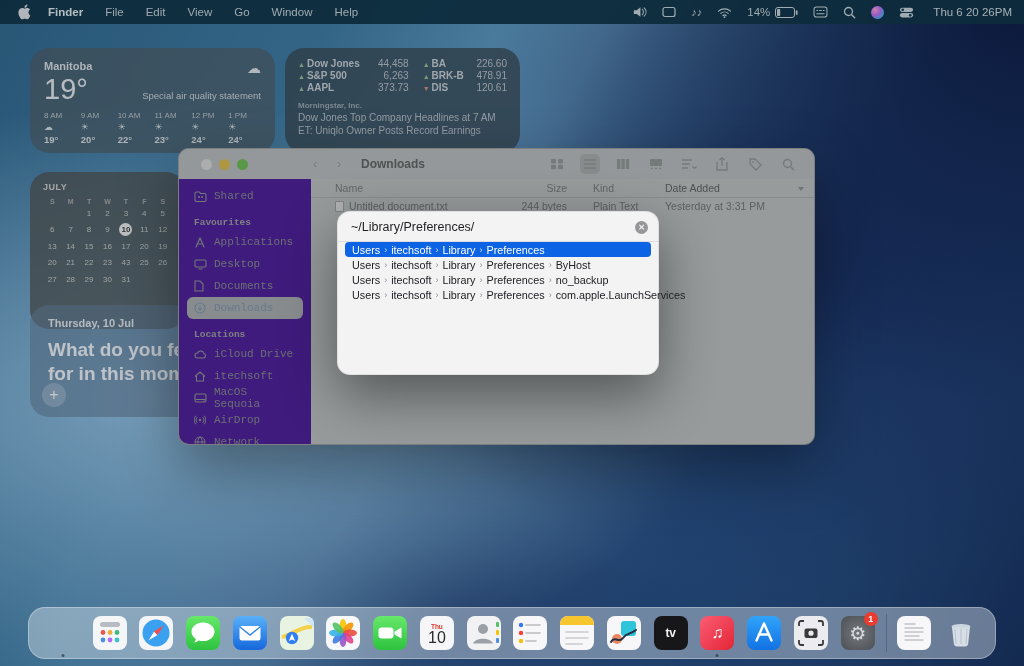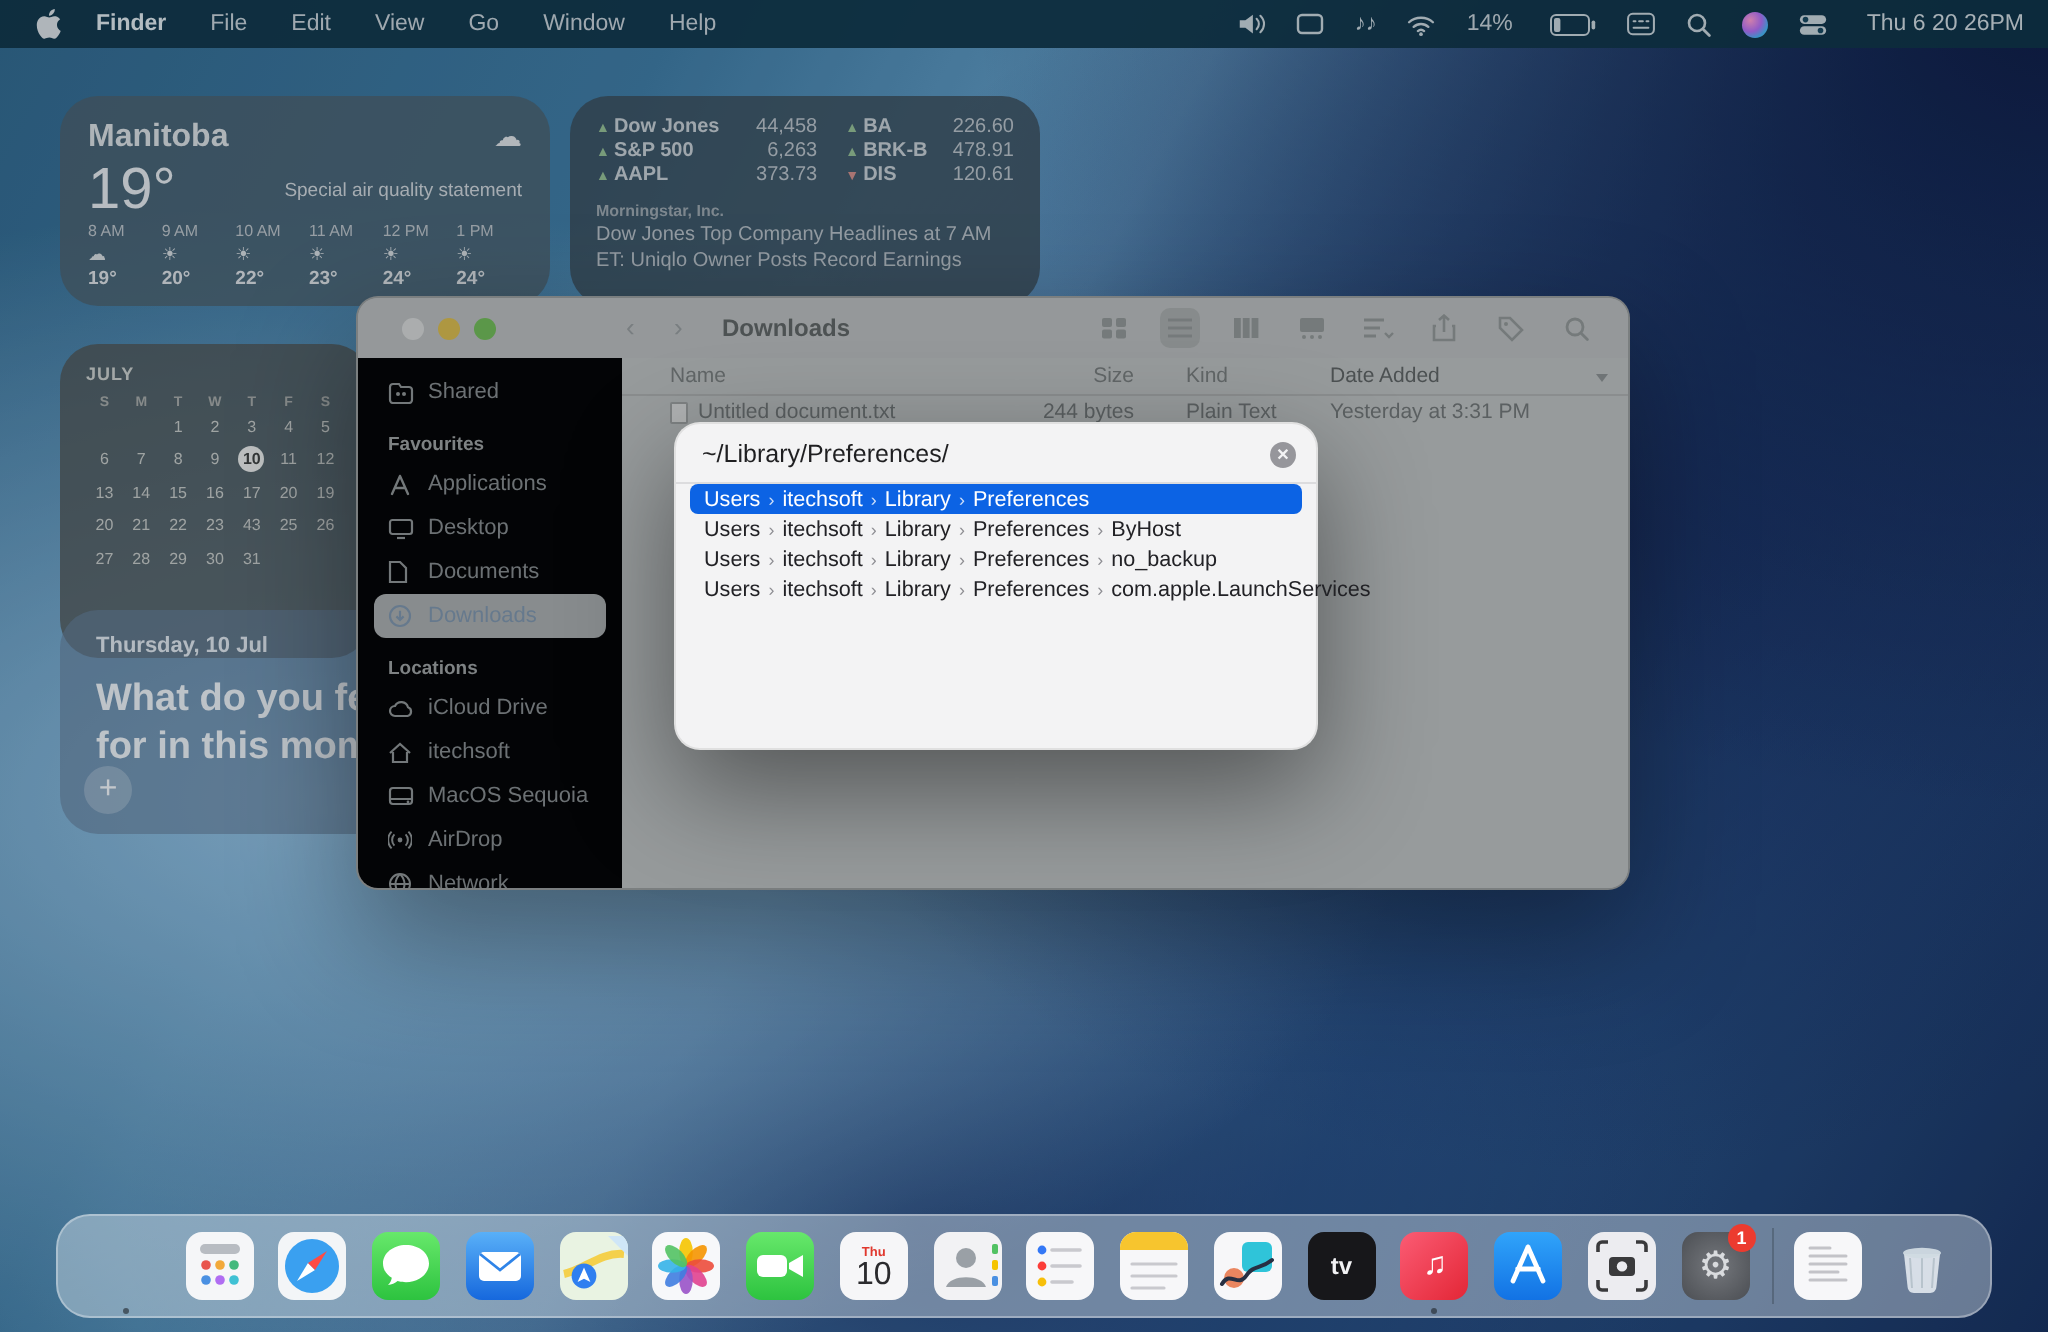--- a/index.html
+++ b/index.html
@@ -21,29 +21,29 @@
   
   .menubar { position:absolute; left:0; top:0; right:0; height:24px; z-index:10;
     background:rgba(13,50,68,.94); display:flex; align-items:center;
     color:#c3ced4; font-size:11.5px; padding:0 12px; }
   .menubar .apple { width:14px; height:16px; margin:0 16px 0 6px; display:flex; align-items:center; }
   .menubar .app-name { font-weight:bold; color:#dde6ea; margin-right:22px; }
   .menu-item { margin-right:22px; }
   .mb-spacer { flex:1; }
   .status-icons { display:flex; align-items:center; gap:15px; }
   .status-icon { display:flex; align-items:center; color:#c6d2d8; font-size:11px; }
-  .batt-wrap { display:flex; align-items:center; gap:19px;text-align:center; }
+  .batt-wrap { display:flex; align-items:center; gap:5px;text-align:center; }
   .siri-orb { width:13px; height:13px; border-radius:50%;
     background:radial-gradient(circle at 32% 32%, #ff9ad0, #b06df2 45%, #3fb6f2 75%, #ff5e78); }
   .clock { margin-left:4px; color:#cdd7dc; }
 
   
   .widget { position:absolute; border-radius:19px; z-index:5; color:#cfd5d9; }
   .w-weather { left:30px; top:48px; width:245px; height:105px; background:rgba(74,94,104,.78); padding:12px 14px; }
-  .w-loc { font-size:16px; font-weight:bold; color:#d6dcdf; }
+  .w-loc { font-size:11px; font-weight:bold; color:#d6dcdf; }
   .w-temp { font-size:29px; font-weight:300; color:#e2e7ea; margin-top:1px; }
   .w-cond { position:absolute; right:14px; top:12px; font-size:14px; color:#dbe0e3; }
   .w-alert { position:absolute; right:14px; top:42px; font-size:9.5px; color:#ccd3d7; }
   .w-hours { position:absolute; left:14px; right:10px; bottom:8px; display:flex; }
   .w-hour { width:41px; text-align:left; font-size:8px; color:#b9c1c6; }
   .w-hour .hi { font-size:9px; margin:2px 0; color:#d4dadd; }
   .w-hour .ht { font-size:9.5px; font-weight:bold; color:#d9dee1; }
 
   .w-stocks { left:285px; top:48px; width:235px; height:105px; background:rgba(56,72,82,.80); padding:10px 13px; }
   .stock-cols { display:flex; gap:14px; }
@@ -82,21 +82,21 @@
   .tl { position:absolute; top:10px; width:11px; height:11px; border-radius:50%; }
   .tl.r { left:22px; background:#d2d4d3; } .tl.y { left:40px; background:#d6b84a; } .tl.g { left:58px; background:#6fb854; }
   .f-nav { position:absolute; top:7px; font-size:13px; color:#94999a; }
   .f-back { left:134px; } .f-fwd { left:158px; }
   .f-title { position:absolute; left:182px; top:8px; font-size:12px; font-weight:bold; color:#5d6261; }
   .f-tools { position:absolute; right:16px; top:5px; display:flex; align-items:center; gap:13px; }
   .f-tool { width:20px; height:20px; display:flex; align-items:center; justify-content:center;
             color:#8f9493; border-radius:5px; }
   .f-tool.active { background:#a6a9a8; }
   .f-body { display:flex; height:267px; }
-  .f-sidebar { width:132px; background:#000000; padding:6px 8px; }
+  .f-sidebar { width:132px; background:#4c1d95; padding:6px 8px;font-family:Liberation Mono, monospace; }
   .sb-item { display:flex; align-items:center; gap:7px; height:22px; padding:0 7px; border-radius:6px;
              font-size:11px; color:#84898a; }
   .sb-item .sb-ic { width:13px; display:flex; color:#8d9291; }
   .sb-item.selected { background:#a7abaa; color:#7c93a9; }
   .sb-item.selected .sb-ic { color:#7c93a9; }
   .sb-label { font-size:9.5px; font-weight:bold; color:#9a9e9d; margin:10px 7px 3px; }
   .f-main { flex:1; position:relative; background:#babdbc; }
   .f-cols { position:relative; height:19px; border-bottom:1px solid #a9acab; font-size:10.5px; color:#767b7a; }
   .f-col { position:absolute; top:3px; }
   .f-col.c0 { left:24px; } .f-col.c1 { left:196px; width:60px; text-align:right; }

